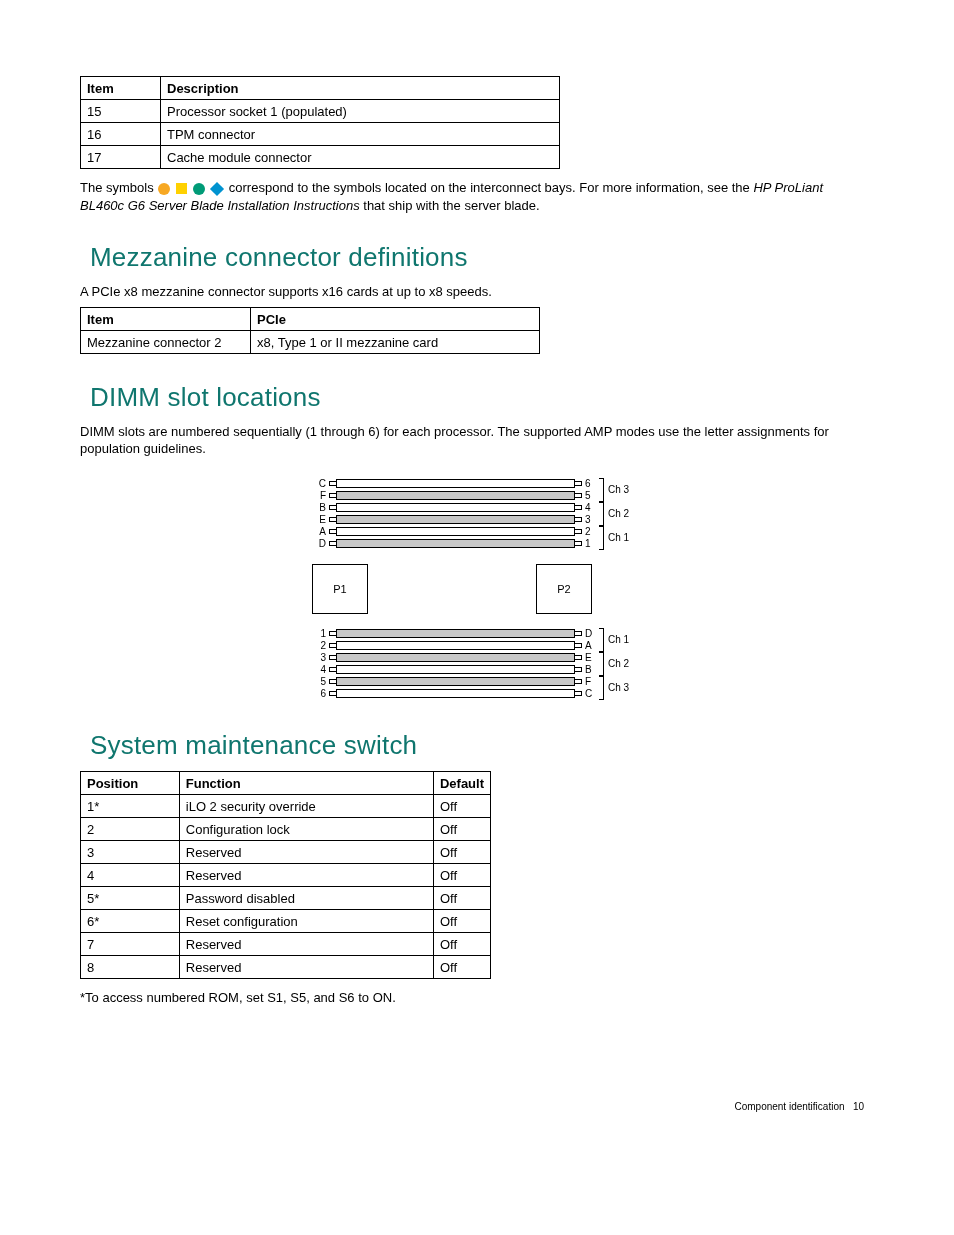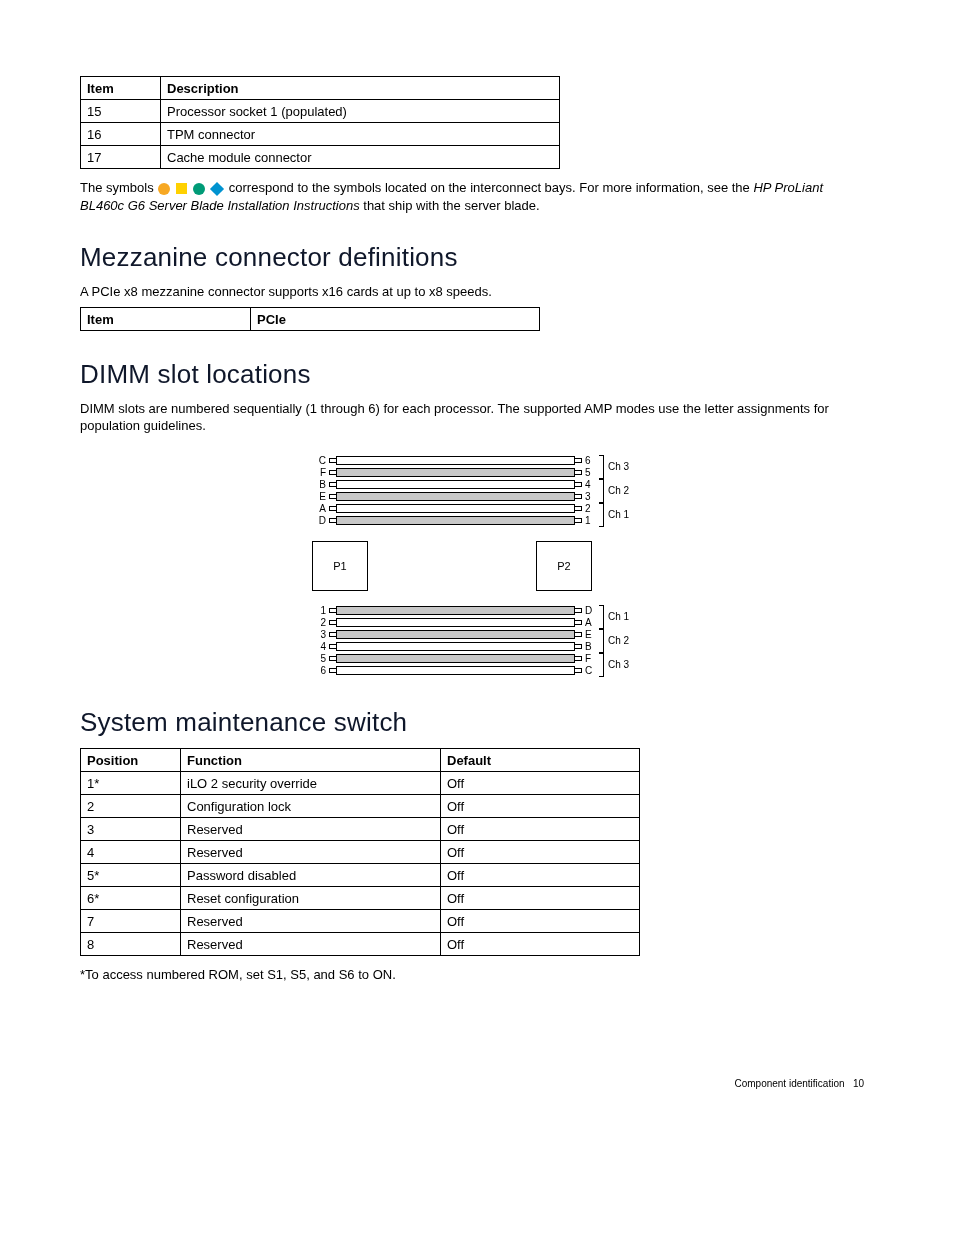--- a/index.html
+++ b/index.html
@@ -11,24 +11,24 @@
     width: 954px;
     background: #fff;
   }
   .page {
     padding: 70px 80px 40px 80px;
   }
   .indent {
     margin-right: 10px;
   }
   h2 {
-    color: #0f172a;
+    color: #0f766e;
     font-weight: 300;
     font-size: 26px;
-    margin: 28px 0 10px 0;
+    margin: 28px 0 10px 10px;
     letter-spacing: 0.2px;
   }
   table {
     border-collapse: collapse;
     margin: 6px 0 10px 0;
   }
   table th, table td {
     border: 1px solid #000;
     padding: 4px 6px 3px 6px;
     text-align: left;
@@ -124,20 +124,24 @@
           <col style="width:170px">
           <col>
         </colgroup>
       <thead>
           <tr>
         <th>Item</th>
         <th>PCIe</th>
       </tr>
         </thead>
       <tbody id="t2body">
+          <tr>
+            <td>Mezzanine connector 2</td>
+            <td>x8, Type 1 or II mezzanine card</td>
+          </tr>
         </tbody>
     </table>
   </div>
 
   <h2>DIMM slot locations</h2>
   <div class="indent">
     <p>DIMM slots are numbered sequentially (1 through 6) for each processor. The supported AMP modes use the letter assignments for population guidelines.</p>
 
     <div class="dimm-diagram">
 
@@ -248,21 +252,21 @@
               <div class="ch-brace" style="height:22px;"></div>
               <span class="ch-lbl">Ch 3</span>
             </div>
         </div>
       </div>
     </div>
   </div>
 
   <h2>System maintenance switch</h2>
   <div class="indent">
-    <table style="width:560px;padding-left:36px;">
+    <table style="width:411px;padding-left:36px;">
       <colgroup>
           <col style="width:100px">
           <col style="width:260px">
           <col>
         </colgroup>
       <thead>
           <tr>
         <th>Position</th>
         <th>Function</th>
         <th>Default</th>

